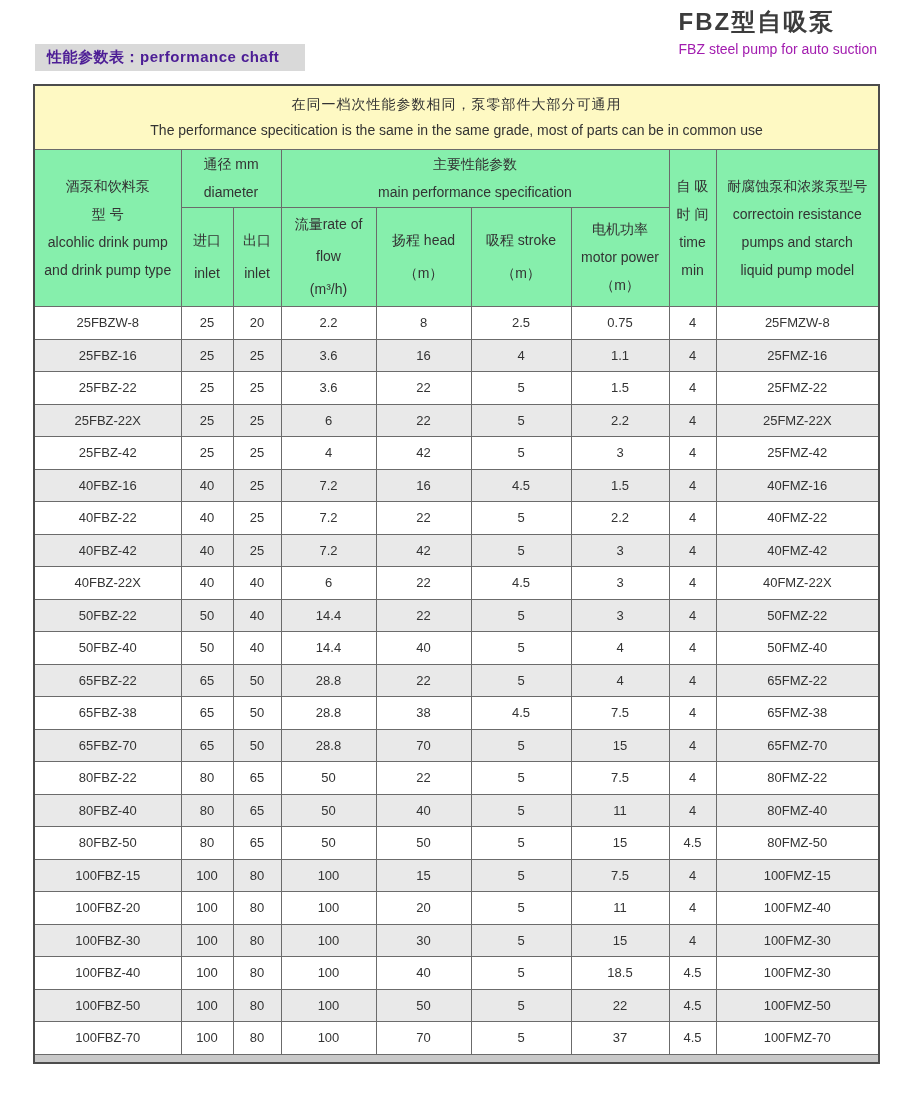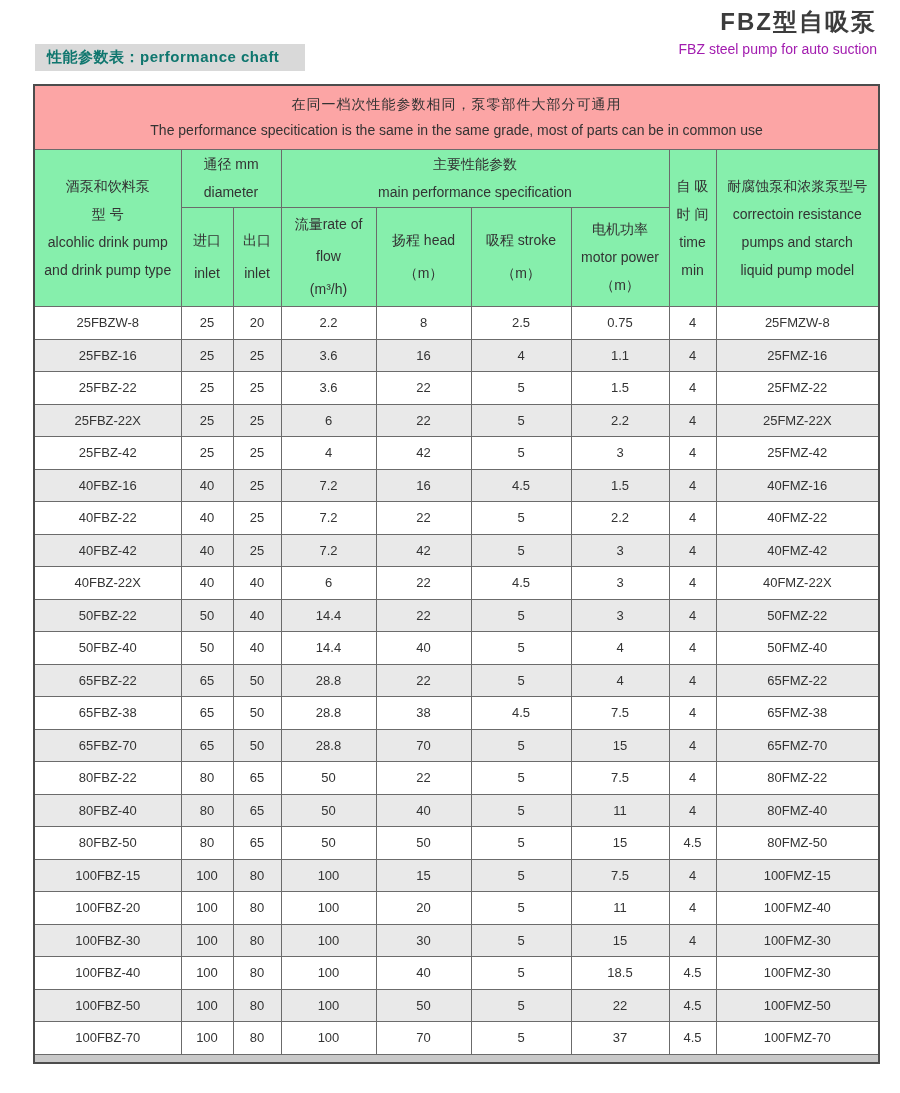--- a/index.html
+++ b/index.html
@@ -4,48 +4,48 @@
 <style>
   * { margin:0; padding:0; box-sizing:border-box; }
   body {
     width: 900px; height: 1093px;
     background: #ffffff;
     font-family: "Liberation Sans", sans-serif;
     color: #3a3a3a;
     position: relative;
     overflow: hidden;
   }
-  .doc-header { position:absolute; top:6px; right:23px; text-align:right; }
+  .doc-header { position:absolute; top:6px; right:23px; text-align:left; }
   .title-cn { font-size:24px; font-weight:bold; letter-spacing:2px; color:#3c3c3c; }
   .title-en { font-size:14px; margin-top:3px; color:#a21caf; }
 
   .section-bar {
     position:absolute; top:44px; left:35px;
     background:#d9d9d9;
     padding:4px 26px 4px 12px;
-    font-size:15px; font-weight:bold; color:#0f766e;
+    font-size:15px; font-weight:bold; color:#4c1d95;
     letter-spacing:0.5px;
   }
 
   .table-wrap { position:absolute; top:84px; left:33px; }
   table.perf {
     border-collapse:collapse;
     table-layout:fixed;
     width:845px;
     border:2px solid #4c4c4c;
   }
   table.perf th, table.perf td {
     border:1px solid #6b6b6b;
     text-align:center;
     vertical-align:middle;
     font-weight:normal;
     color:#333;
   }
   .banner-cell {
-    background:#fca5a5;
+    background:#fef9c3;
     height:64px;
     font-size:14px;
     line-height:1.9;
     color:#2f2f2f;
   }
   .banner-cell .cn { display:block; letter-spacing:1px; }
   .banner-cell .en { display:block; }
   thead th { background:#86efac; font-size:14px; }
   .hrowA th { height:58px; }
   .hrowB th { height:80px; }

